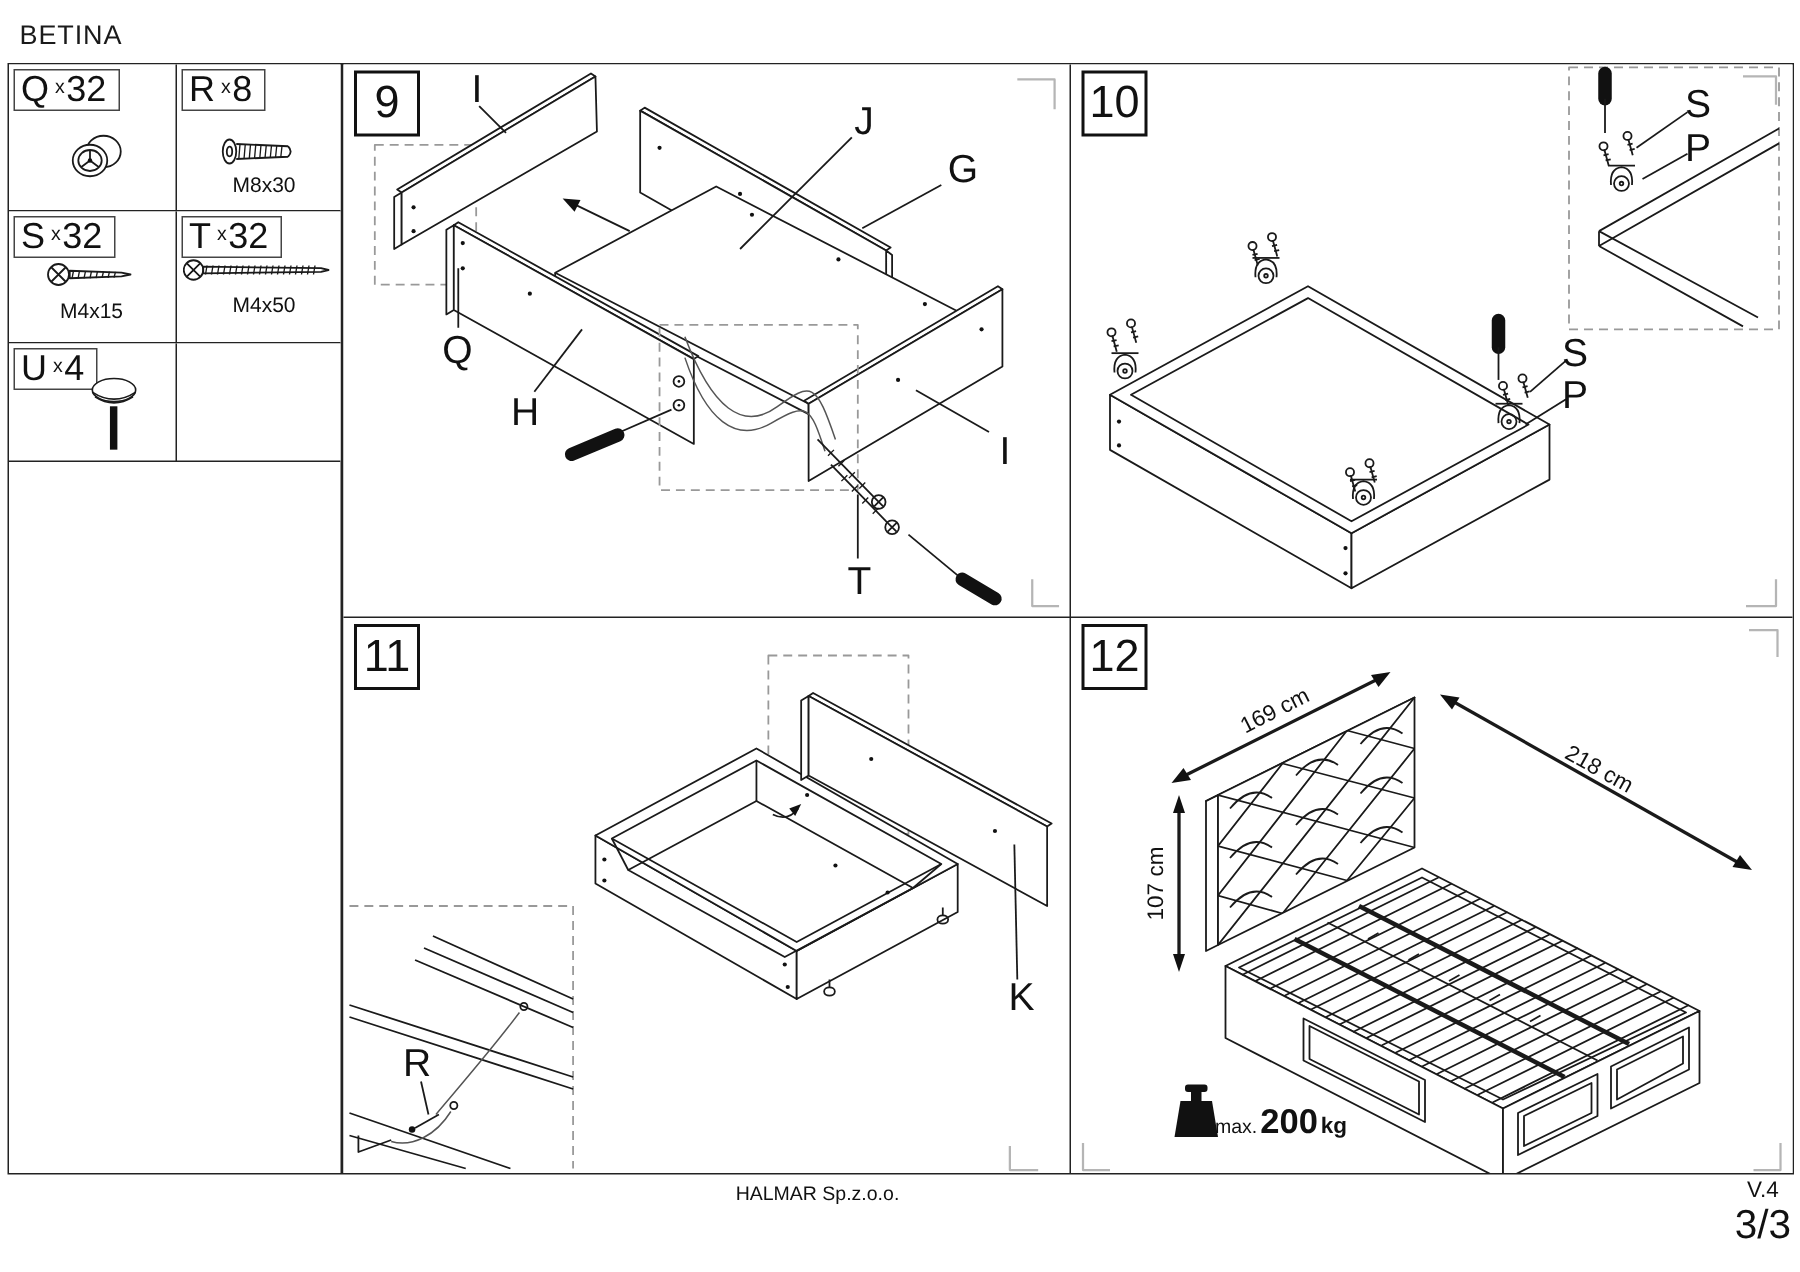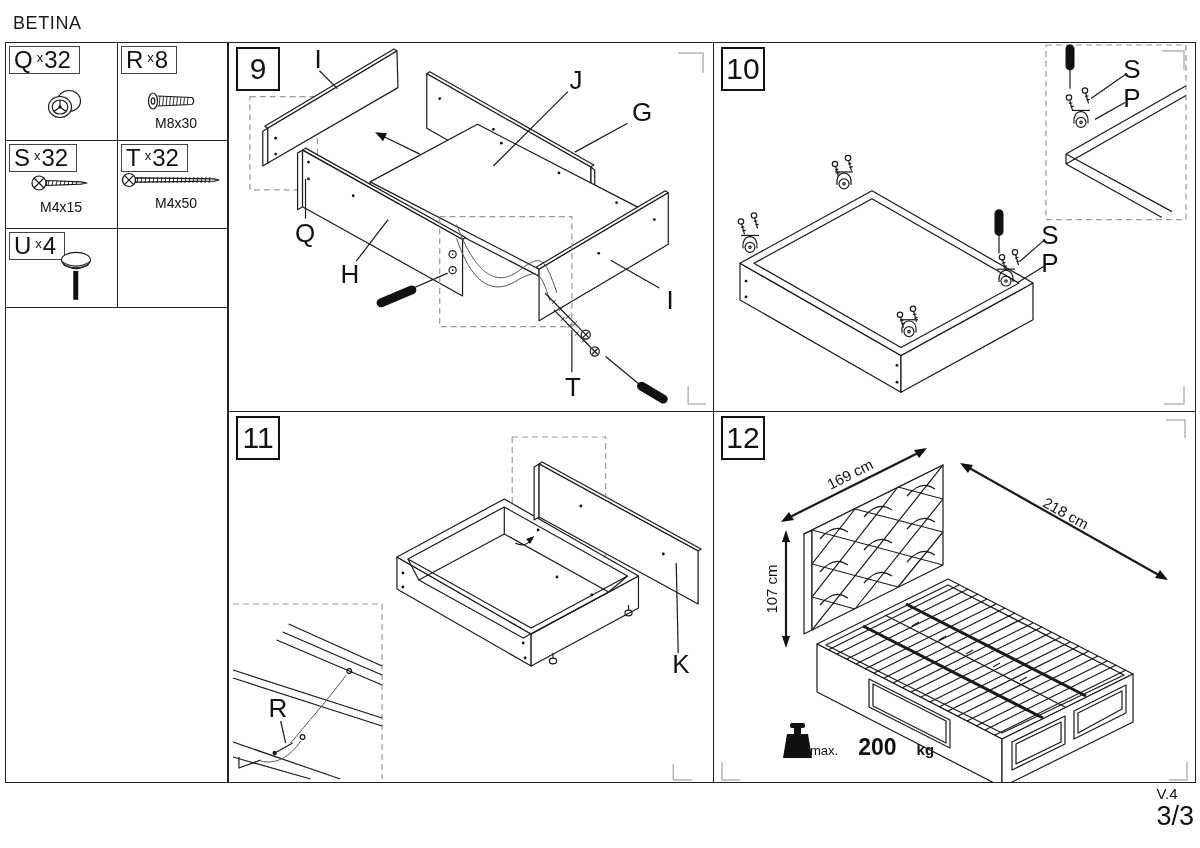--- a/index.html
+++ b/index.html
@@ -38,28 +38,28 @@
   .art .dash{stroke:#999;stroke-dasharray:6 4;}
   .art .cab{stroke:#555;stroke-width:1;}
   .art .mark{stroke:#b5b5b5;stroke-width:1.5;}
   .art .hndl{stroke:#111;stroke-width:9;stroke-linecap:round;}
   .art .thin{stroke-width:0.9;}
   .art .w3{stroke-width:3;}
   .art .dimln{stroke-width:2.2;}
   .lbl{position:absolute;font-size:26px;line-height:1;color:#111;transform:translate(-50%,-50%);
        white-space:nowrap;z-index:2;}
   .dim{position:absolute;font-size:15px;line-height:1;color:#111;white-space:nowrap;z-index:2;}
-  .maxload{position:absolute;left:96px;top:322px;display:flex;align-items:baseline;gap:20px;z-index:2;}
+  .maxload{position:absolute;left:96px;top:322px;display:flex;align-items:baseline;gap:2px;z-index:2;}
   .ml-pre{font-size:13px;}
   .ml-val{font-size:23px;font-weight:700;}
   .ml-unit{font-size:15px;font-weight:700;}
 
   
   .footer{position:absolute;left:145px;top:788px;width:800px;text-align:center;font-size:13px;line-height:16.5px;}
-  .version{position:absolute;right:6px;top:786px;text-align:left;margin-left:30px;}
+  .version{position:absolute;right:6px;top:786px;text-align:center;margin-left:30px;}
   .v4{font-size:15px;line-height:16px;}
   .pg{font-size:27px;line-height:28px;}
 </style>
 </head>
 <body>
 
 <div class="page">
 
   <div class="title">BETINA</div>
 
@@ -437,19 +437,20 @@
       <span class="dim" style="left:57px;top:177px;transform:translate(-50%,-50%) rotate(-90deg);">107 cm</span>
       <div class="maxload">
         <span class="ml-pre">max.</span>
           <span class="ml-val">200</span>
           <span class="ml-unit">kg</span>
       </div>
     </div>
   </div>
 
   <div class="footer">
+    <div>HALMAR Sp.z.o.o.</div>
   </div>
   <div class="version">
     <div class="v4">V.4</div>
     <div class="pg">3/3</div>
   </div>
 
 </div>
 
 </body></html>

